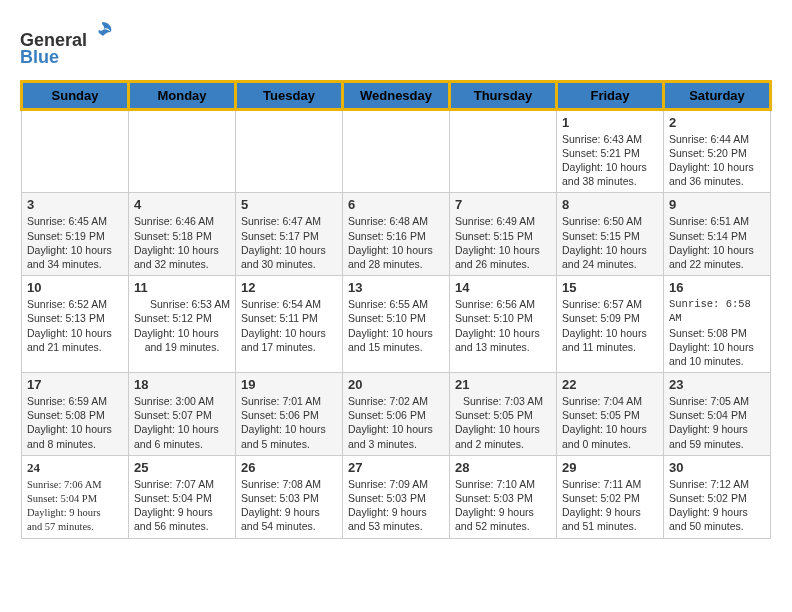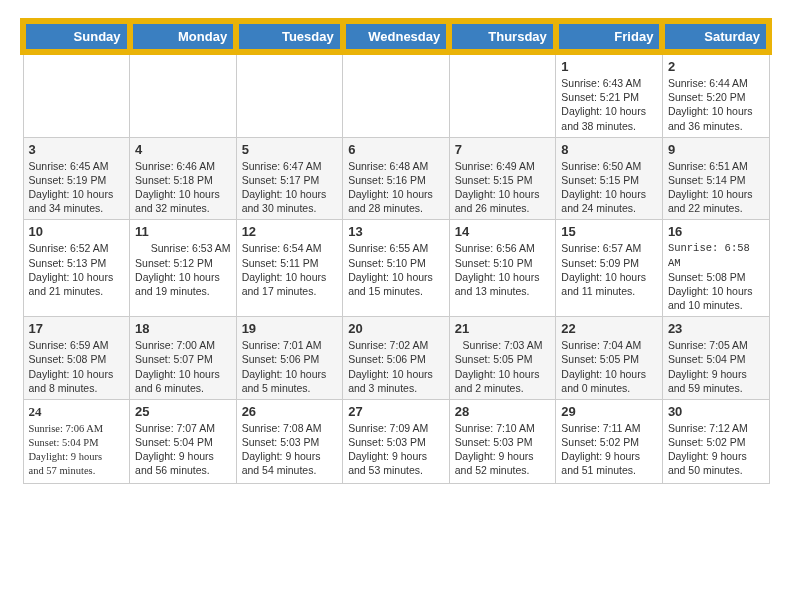--- a/index.html
+++ b/index.html
@@ -49,26 +49,26 @@
       color: #555;
       margin-top: 2px;
     }
     .calendar {
       width: 100%;
       border-collapse: collapse;
       border: 1px solid #ccc;
     }
     .calendar th {
       background: #3a7fc1;
-      color: #ffffff;
+      color: #000000;
       font-size: 13px;
       font-weight: bold;
       padding: 5px 6px;
-      text-align: right;
-      border: 6px solid #eab308;
+      text-align: center;
+      border: 3px solid #eab308;
     }
     .calendar td {
       vertical-align: top;
       border: 1px solid #ccc;
       padding: 4px 5px;
       width: calc(100% / 7);
       height: 82px;
       font-size: 10.5px;
       color: #333;
       background: #fff;
@@ -91,20 +91,39 @@
     tr:nth-child(2) td { background: #fff; }
     tr:nth-child(3) td { background: #f5f5f5; }
     tr:nth-child(4) td { background: #fff; }
     tr:nth-child(5) td { background: #f5f5f5; }
     tr:nth-child(6) td { background: #fff; }
   </style>
 </head>
 <body>
 
 <div class="page">
+  <div class="header">
+    <div class="logo">
+      <div>
+        <div style="display:flex;align-items:center;">
+          <span class="logo-text">
+            <span class="logo-general">General</span><svg class="logo-icon" viewBox="0 0 28 28">
+                <path d="M14 4 C18 4, 24 8, 22 14 C20 10, 16 9, 14 12 C18 8, 10 6, 14 4Z" fill="#3a7fc1"></path>
+                <path d="M14 12 C16 10, 20 12, 22 14 C18 14, 16 16, 14 18 C12 16, 8 15, 10 12 C11 13, 13 13, 14 12Z" fill="#3a7fc1"></path>
+              </svg>
+          </span>
+        </div>
+        <div style="font-size:18px;font-weight:bold;color:#3a7fc1;margin-top:-4px;">Blue</div>
+      </div>
+    </div>
+    <div class="title-block">
+      <div class="month-title"></div>
+      <div class="location"></div>
+    </div>
+  </div>
 
   <table class="calendar">
     <thead>
       <tr>
       <th>Sunday</th>
           <th>Monday</th>
           <th>Tuesday</th>
           <th>Wednesday</th>
           <th>Thursday</th>
           <th>Friday</th>
@@ -190,21 +209,21 @@
             <div style="line-height: 1.35;">Sunrise: 6:52 AM</div>
             <div style="line-height: 1.35;">Sunset: 5:13 PM</div>
             <div style="line-height: 1.35;">Daylight: 10 hours</div>
             <div style="line-height: 1.35;">and 21 minutes.</div>
           </td>
           <td style="background: rgb(255, 255, 255);">
             <span class="day-number">11</span>
             <div style="line-height: 1.35; text-align: right;">Sunrise: 6:53 AM</div>
             <div style="line-height: 1.35;">Sunset: 5:12 PM</div>
             <div style="line-height: 1.35;">Daylight: 10 hours</div>
-            <div style="line-height: 1.35;">and 19 minutes.</div>
+            <div style="line-height: 1.35; text-align: center;">and 19 minutes.</div>
           </td>
           <td style="background: rgb(255, 255, 255);">
             <span class="day-number">12</span>
             <div style="line-height: 1.35;">Sunrise: 6:54 AM</div>
             <div style="line-height: 1.35;">Sunset: 5:11 PM</div>
             <div style="line-height: 1.35;">Daylight: 10 hours</div>
             <div style="line-height: 1.35;">and 17 minutes.</div>
           </td>
           <td style="background: rgb(255, 255, 255);">
             <span class="day-number">13</span>
@@ -238,21 +257,21 @@
         <tr>
           <td style="background: rgb(245, 245, 245);">
             <span class="day-number">17</span>
             <div style="line-height: 1.35;">Sunrise: 6:59 AM</div>
             <div style="line-height: 1.35;">Sunset: 5:08 PM</div>
             <div style="line-height: 1.35;">Daylight: 10 hours</div>
             <div style="line-height: 1.35;">and 8 minutes.</div>
           </td>
           <td style="background: rgb(245, 245, 245);">
             <span class="day-number">18</span>
-            <div style="line-height: 1.35;">Sunrise: 7:00 AM</div>
+            <div style="line-height: 1.35;">Sunrise: 3:00 AM</div>
             <div style="line-height: 1.35;">Sunset: 5:07 PM</div>
             <div style="line-height: 1.35;">Daylight: 10 hours</div>
             <div style="line-height: 1.35;">and 6 minutes.</div>
           </td>
           <td style="background: rgb(245, 245, 245);">
             <span class="day-number">19</span>
             <div style="line-height: 1.35;">Sunrise: 7:01 AM</div>
             <div style="line-height: 1.35;">Sunset: 5:06 PM</div>
             <div style="line-height: 1.35;">Daylight: 10 hours</div>
             <div style="line-height: 1.35;">and 5 minutes.</div>

